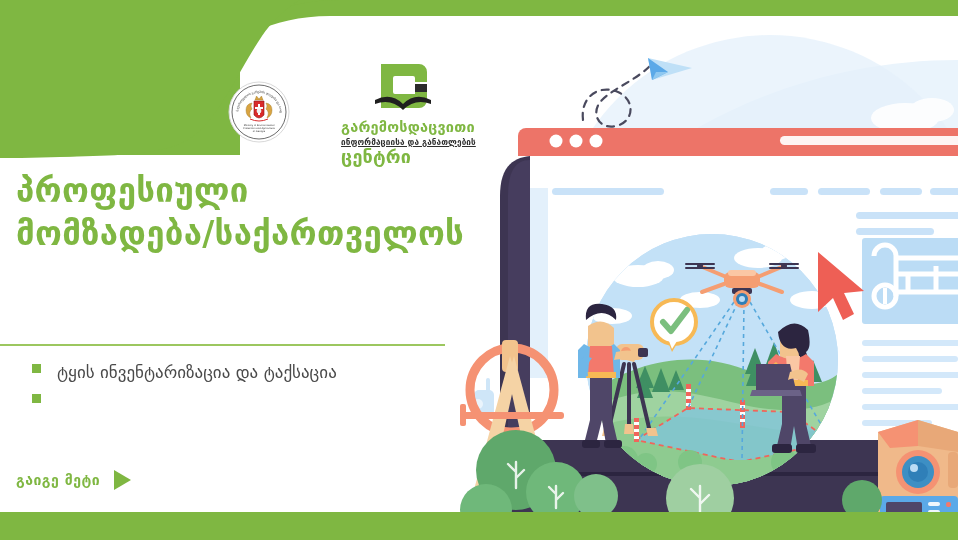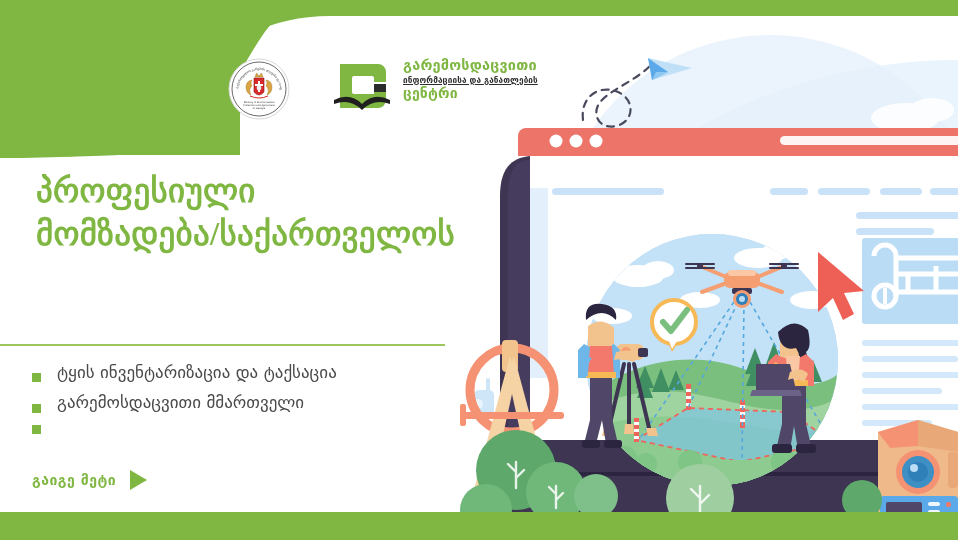--- a/index.html
+++ b/index.html
@@ -18,63 +18,62 @@
   .left-panel {
     position:absolute; left:0; top:170px; width:470px; height:330px;
     z-index:40;
   }
   .title {
     color:#7FB742;
     font-size:33px;
     line-height:1.30;
     font-weight:bold;
     letter-spacing:0.3px;
-    padding-left:36px;
+    padding-left:16px;
     width:470px;
-    font-family:Liberation Serif, serif;
   }
   .title-line { display:block; white-space:nowrap; }
   .divider {
     position:absolute; left:0px; top:174px; width:445px; height:2px;
     background:#9CC75F;
   }
   .bullets {
     position:absolute; left:32px; top:192px; width:440px;
   }
   .bullet-row {
-    display:flex; align-items:flex-end; margin-bottom:10px;
+    display:flex; align-items:flex-start; margin-bottom:10px;
   }
   .bullet-sq {
     width:9px; height:9px; background:#7FB742; flex:0 0 auto;
     margin-right:16px; margin-top:2px;
   }
   .bullet-txt {
     color:#4A4A4A; font-size:17px; line-height:1.2; white-space:nowrap;
   }
   .cta {
-    position:absolute; left:32px; top:300px;
+    position:absolute; left:16px; top:300px;
     display:flex; align-items:center; cursor:pointer;
   }
   .cta-label { color:#7FB742; font-size:14px; font-weight:bold; letter-spacing:0.5px; }
   .cta-play {
     width:0;height:0;margin-left:14px;
     border-left:17px solid #7FB742;
     border-top:10px solid transparent;
     border-bottom:10px solid transparent;
   }
 
   
   .logos { position:absolute; left:228px; top:58px; display:flex; align-items:center; z-index:60; }
   .emblem { width:62px; height:62px; flex:0 0 auto; }
-  .eic-logo { display:flex; margin-left:42px; }
+  .eic-logo { display:flex; align-items:center; margin-left:42px;flex-direction:column; }
   .eic-mark { width:62px; height:62px; flex:0 0 auto; }
   .eic-text { margin-left:9px; line-height:1; }
   .eic-l1 { color:#7FB742; font-size:14.5px; font-weight:bold; letter-spacing:0.2px; }
   .eic-l2 { color:#2E2E2E; font-size:8.2px; font-weight:bold; margin-top:3px; letter-spacing:0.1px;text-decoration:underline; }
-  .eic-l3 { color:#7FB742; font-size:14px; font-weight:bold; margin-top:2px; letter-spacing:0.2px; }
+  .eic-l3 { color:#7FB742; font-size:18px; font-weight:bold; margin-top:2px; letter-spacing:0.2px; }
 
   
   .bottom-bar { position:absolute; left:0; bottom:0; width:958px; height:28px; background:#7FB742; z-index:70; }
 </style>
 </head>
 <body>
 
 <div class="stage">
 
   <svg class="bg-svg" viewBox="0 0 958 540">
@@ -434,24 +433,20 @@
 
     <div class="divider"></div>
 
     <div class="bullets">
       <div class="bullet-row">
         <span class="bullet-sq"></span>
         <span class="bullet-txt">ტყის ინვენტარიზაცია და ტაქსაცია</span>
       </div>
       <div class="bullet-row">
         <span class="bullet-sq"></span>
-        <span class="bullet-txt">გარემოსდაცვითი მმართველი</span>
-      </div>
-      <div class="bullet-row">
-        <span class="bullet-sq"></span>
       </div>
     </div>
 
     <div class="cta">
       <span class="cta-label">გაიგე მეტი</span>
       <span class="cta-play"></span>
     </div>
   </div>
 
   <div class="bottom-bar"></div>

